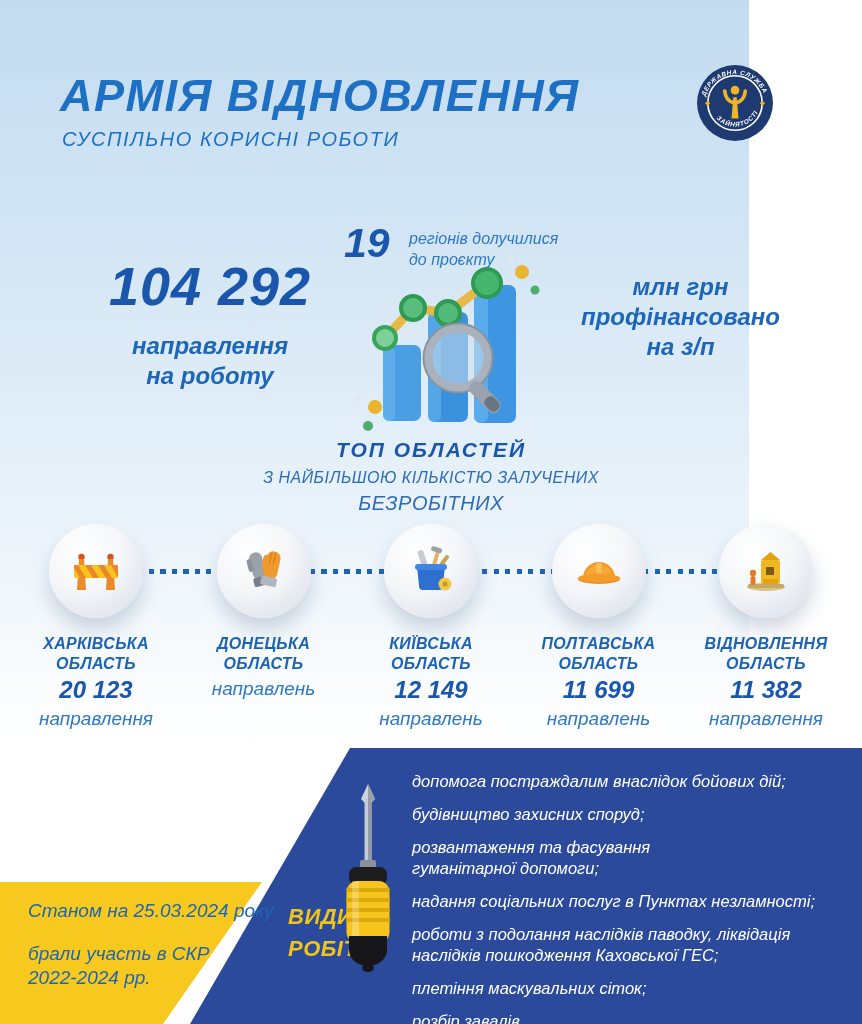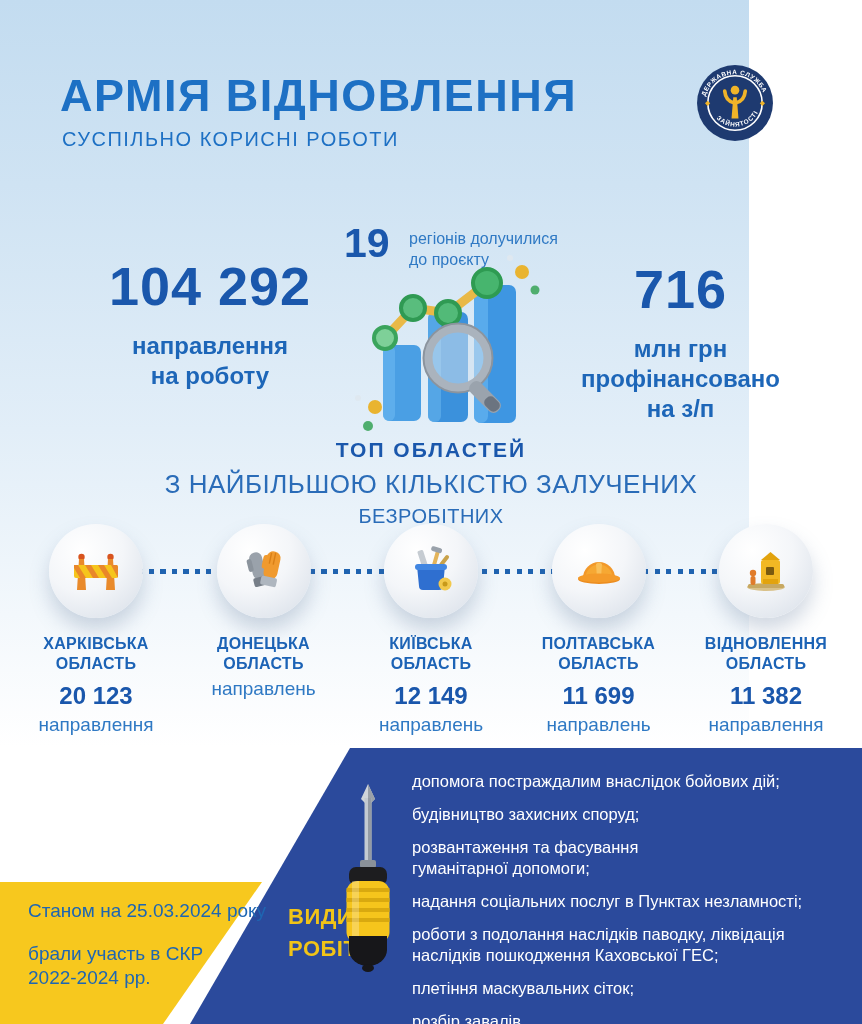--- a/index.html
+++ b/index.html
@@ -1,51 +1,51 @@
 <!DOCTYPE html>
 <html><head>
 <meta charset="utf-8">
 <style>
   html,body{margin:0;padding:0;}
   body{width:862px;height:1024px;font-family:"Liberation Sans",sans-serif;overflow:hidden;}
   .canvas{position:relative;width:749px;height:1024px;
-    background:linear-gradient(180deg,#c3dcf0 0%,#cfe3f3 18%,#e2eef8 42%,#f3f8fc 60%,#ffffff 73%);}
+    background:linear-gradient(180deg,#c3dcf0 0%,#cfe3f3 18%,#e2eef8 42%,#f3f8fc 60%,#ffffff 73%);font-style:italic;}
   .abs{position:absolute;}
   .ml{white-space:pre-line;}
 
   
   .title{left:60px;top:70px;font-size:45px;font-weight:700;color:#1d70c4;letter-spacing:1.5px;}
   .subtitle{left:62px;top:128px;font-size:20px;font-weight:500;color:#1d70c4;letter-spacing:1.5px;}
   .logo{left:696px;top:64px;width:78px;height:78px;}
 
   
   .stat-left{left:55px;top:255px;width:310px;text-align:center;}
   .stat-right{left:558px;top:258px;width:245px;text-align:center;}
   .stat-value{font-size:54px;font-weight:700;color:#1a57ac;letter-spacing:1px;}
   .stat-label{margin-top:14px;font-size:24px;font-weight:600;color:#1d66b8;line-height:1.25;}
   .stat19-value{left:344px;top:220px;font-size:41px;font-weight:700;color:#1a57ac;}
   .stat19-label{left:409px;top:229px;font-size:16px;font-weight:500;color:#2f79c4;line-height:1.3;}
   .illustration{left:350px;top:250px;width:195px;height:195px;}
 
   
   .heading{top:438px;left:0;width:862px;text-align:center;color:#1a57ac;}
   .heading .h1{font-size:21px;font-weight:700;letter-spacing:2px;}
-  .heading .h2{margin-top:7px;font-size:26px;font-weight:500;color:#2a6cb8;letter-spacing:0.5px;}
+  .heading .h2{margin-top:7px;font-size:16px;font-weight:500;color:#2a6cb8;letter-spacing:0.5px;}
   .heading .h3{margin-top:5px;font-size:20px;font-weight:500;color:#2a6cb8;letter-spacing:0.5px;}
 
   
   .dots-line{left:103px;top:569px;width:628px;height:5px;
     background:repeating-linear-gradient(90deg,#1f63b0 0 5px,transparent 5px 11.5px);}
   .regions{left:16px;top:524px;width:830px;display:flex;justify-content:space-between;}
   .region{width:160px;text-align:center;}
   .circle{width:94px;height:94px;margin:0 auto;border-radius:50%;position:relative;z-index:2;
     background:radial-gradient(circle at 35% 28%,#ffffff 0%,#f4f6f9 45%,#e2e7ee 78%,#d6dde6 100%);
     box-shadow:0 12px 20px rgba(90,115,150,.28);display:flex;align-items:center;justify-content:center;}
   .region-name{margin-top:16px;font-size:16px;font-weight:700;color:#1c63b6;line-height:1.25;letter-spacing:0.3px;}
-  .region-value{margin-top:8px;font-size:24px;font-weight:700;color:#1a57ac;}
+  .region-value{margin-top:2px;font-size:24px;font-weight:700;color:#1a57ac;}
   .region-unit{margin-top:4px;font-size:19px;font-weight:400;color:#2f79c4;}
 
   
   .blue-wedge{left:0;top:748px;width:862px;height:276px;background:#2b4a9c;
     clip-path:polygon(350px 0,862px 0,862px 276px,190px 276px);}
   .yellow-wedge{left:0;top:882px;width:330px;height:142px;background:#f7c81e;
     clip-path:polygon(0 0,262px 0,163px 142px,0 142px);}
   .footnote{left:28px;top:899px;color:#1e66b2;font-size:19px;font-weight:500;line-height:1.25;}
   .footnote .f1{margin:0 0 10px 0;}
   .work-heading{left:276px;top:901px;font-size:22px;font-weight:700;color:#f1c417;line-height:1.45;letter-spacing:0.5px;margin-left:12px;}
@@ -86,21 +86,20 @@
     <div class="stat-value">104 292</div>
     <div class="stat-label ml">направлення
 на роботу</div>
   </div>
 
   <div class="abs stat19-value">19</div>
   <div class="abs stat19-label ml">регіонів долучилися
 до проєкту</div>
 
   <div class="abs stat-right">
-    <div class="stat-value">716</div>
     <div class="stat-label ml">млн грн
 профінансовано
 на з/п</div>
   </div>
 
   <svg class="abs illustration" viewBox="0 0 195 195">
 
     <g>
       <rect x="33" y="95" width="38" height="76" rx="7" fill="#4a9fe4"></rect>
       <rect x="33" y="95" width="12" height="76" rx="6" fill="#63b1ee" opacity="0.8"></rect>

